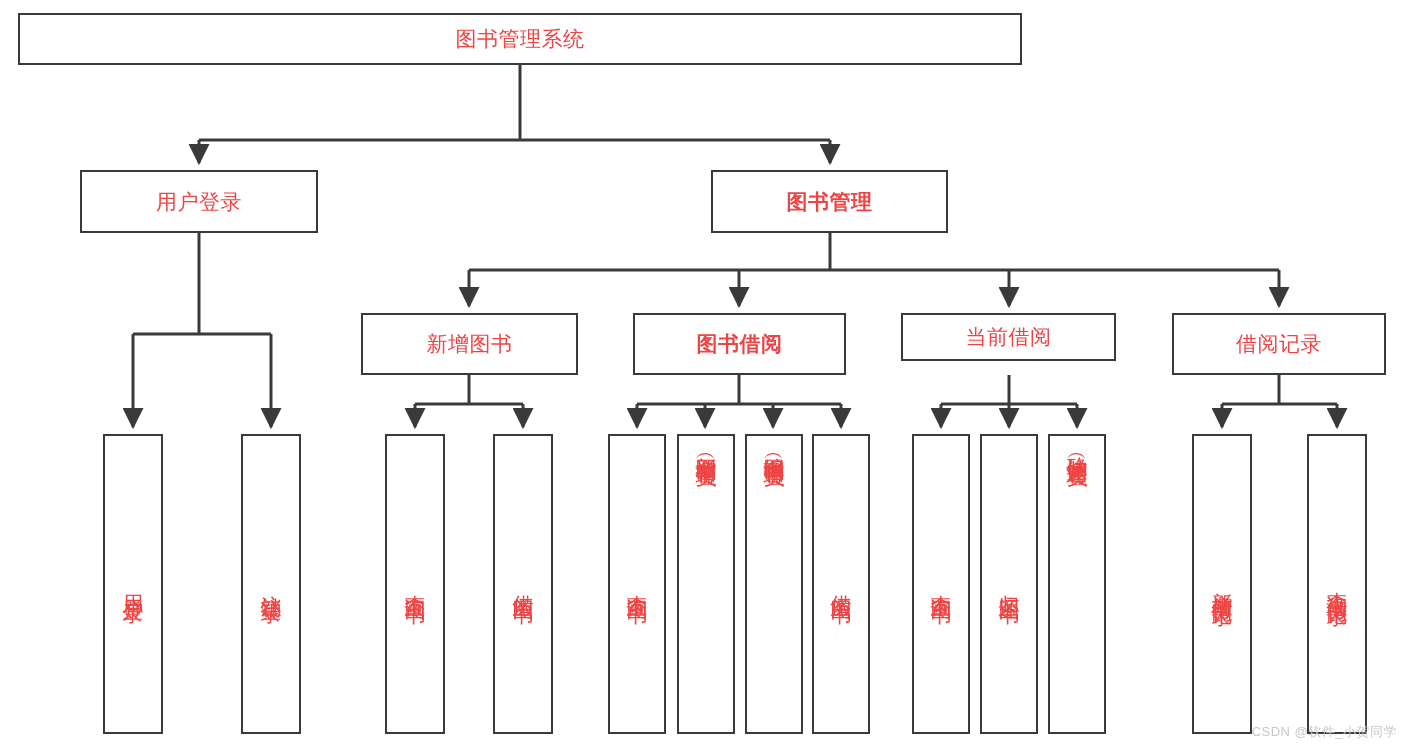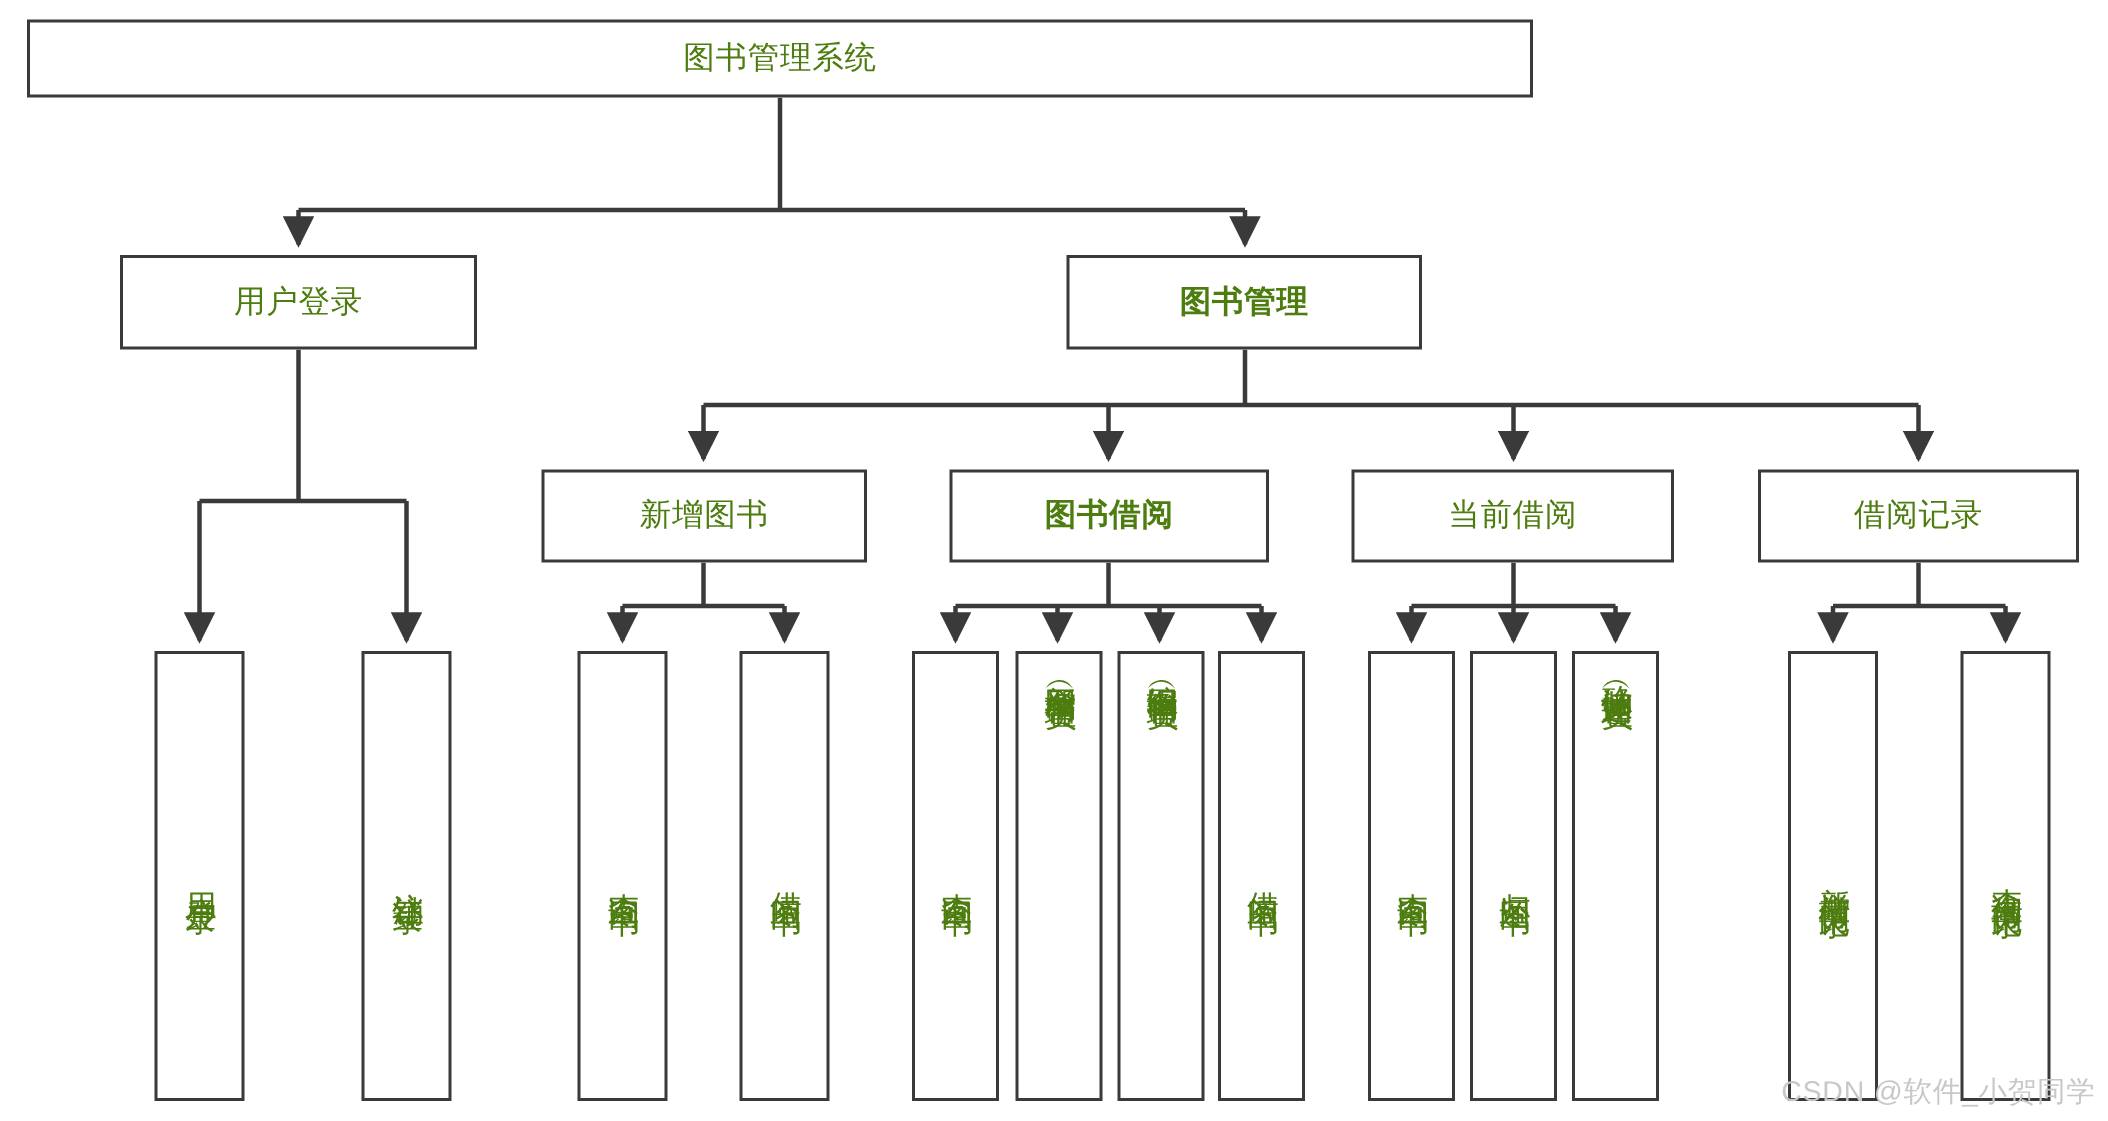--- a/index.html
+++ b/index.html
@@ -27,21 +27,21 @@
     pointer-events: none;
   }
   .node {
     position: absolute;
     box-sizing: border-box;
     background: #ffffff;
     border: 2px solid #3a3a3a;
     display: flex;
     align-items: center;
     justify-content: center;
-    color: #4d7c0f;
+    color: #ef4444;
     text-align: center;
     z-index: 2;
   }
   .node .lbl {
     display: block;
     line-height: 1.12;
     letter-spacing: 0.5px;
   }
   
   .node.h .lbl {
@@ -69,21 +69,21 @@
   .node.v.tall {
     align-items: flex-start;
   }
   .node.v.tall .lbl {
     letter-spacing: 1.5px;
   }
   #watermark {
     position: absolute;
     right: 8px;
     bottom: 6px;
-    font-size: 19px;
+    font-size: 13px;
     color: #c8c8c8;
     white-space: nowrap;
     z-index: 3;
     letter-spacing: 0.5px;
   }
 </style>
 </head>
 <body>
 
 <div id="diagram">
@@ -148,21 +148,21 @@
   <div class="node h" style="left:711px; top:170px; width:237px; height:63px;font-weight:bold;">
     <span class="lbl">图书管理</span>
   </div>
 
   <div class="node h" style="left:361px; top:313px; width:217px; height:62px;">
     <span class="lbl">新增图书</span>
   </div>
   <div class="node h" style="left:633px; top:313px; width:213px; height:62px;font-weight:bold;">
     <span class="lbl">图书借阅</span>
   </div>
-  <div class="node h" style="left:901px; top:313px; width:215px; height:62px;">
+  <div class="node h" style="left:901px; top:313px; width:215px; height:48px;">
     <span class="lbl">当前借阅</span>
   </div>
   <div class="node h" style="left:1172px; top:313px; width:214px; height:62px;">
     <span class="lbl">借阅记录</span>
   </div>
 
   <div class="node v" style="left:103px; top:434px; width:60px; height:300px;">
     <span class="lbl">用户登录</span>
   </div>
   <div class="node v" style="left:241px; top:434px; width:60px; height:300px;">

